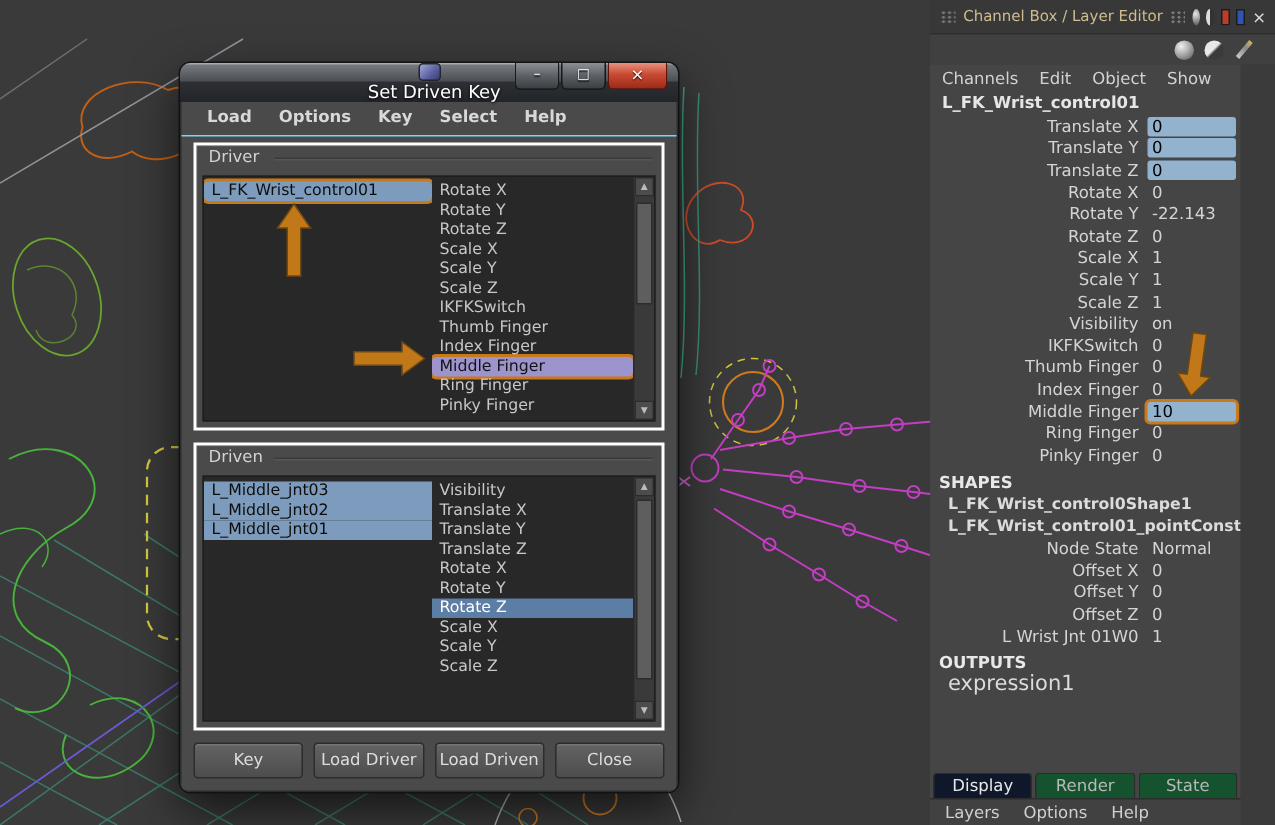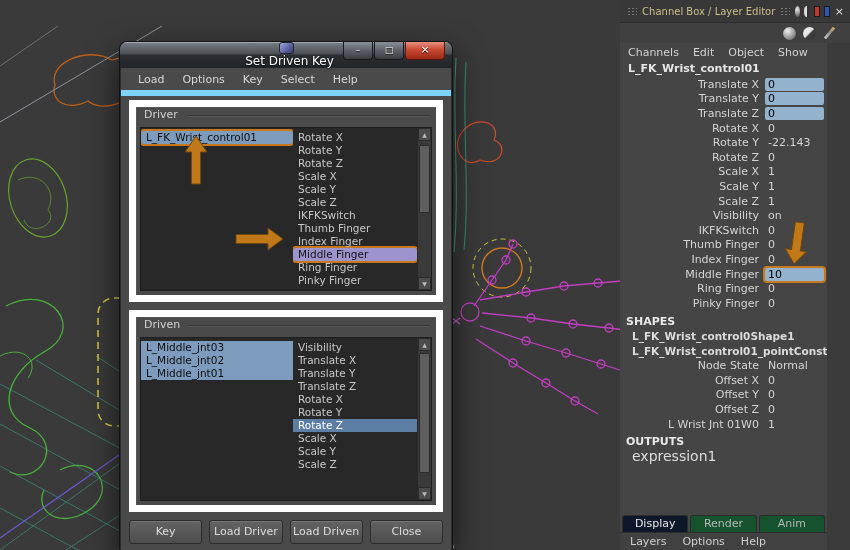--- a/index.html
+++ b/index.html
@@ -15,23 +15,23 @@
        box-shadow:inset 0 1px 0 rgba(255,255,255,.35);flex-direction:column;}
   .sdk-title-icon{width:13px;height:13px;border-radius:3px;margin-right:7px;
        background:linear-gradient(135deg,#9fa8d8,#5a5f9e 60%,#3a3e70);border:1px solid #23242c;}
   .sdk-title-text{color:#fff;font-size:12px;text-shadow:0 1px 2px #000;}
   .win-btns{position:absolute;right:7px;top:0;display:flex;}
   .wbtn{width:28px;height:17px;margin-left:1px;border:1px solid #17191b;border-top:none;
        border-radius:0 0 4px 4px;color:#fff;font-size:9px;line-height:16px;text-align:center;
        background:linear-gradient(#8b9097,#5c6167 50%,#3a3e43);text-shadow:0 1px 1px #000;cursor:default;}
   .wbtn.close{width:38px;background:linear-gradient(#e89180,#c94a33 45%,#9c2a18);border-color:#5d150b;font-size:11px;}
   .sdk-body{padding:0 0 8px 0;border:1px solid #2a2c2e;border-top:none;background:#4a4a4a;}
-  .sdk-menu{display:flex;height:22px;align-items:flex-end;padding-left:8px;border-bottom:6px solid #7dd3fc;}
+  .sdk-menu{display:flex;height:22px;align-items:flex-start;padding-left:8px;border-bottom:1px solid #7dd3fc;font-weight:bold;}
   .menu-item{color:#d8d8d8;font-size:11px;padding:0 9px;height:20px;line-height:20px;}
-  .sdk-frame{margin:4px 8px 0 8px;border:7px solid #ffffff;box-shadow:inset 1px 1px 0 rgba(255,255,255,.06);}
+  .sdk-frame{margin:4px 8px 0 8px;border:2px solid #ffffff;box-shadow:inset 1px 1px 0 rgba(255,255,255,.06);}
   .frame-label{height:16px;line-height:16px;padding-left:8px;color:#d2d2d2;font-size:11px;position:relative;}
   .frame-label::after{content:"";position:absolute;left:52px;right:6px;top:8px;height:1px;background:#3a3a3a;box-shadow:0 1px 0 #565656;}
   .listwrap{margin:4px;height:162px;background:#282828;border:1px solid #1e1e1e;display:flex;overflow:hidden;}
   .pane{padding-top:3px;overflow:hidden;}
   .pane-nodes{width:152px;}
   .pane-attrs{flex:1;}
   .li{height:13px;line-height:13px;font-size:10.5px;color:#c8c8c8;padding-left:5px;white-space:nowrap;}
   .pane-nodes .li.sel{background:#7d9cbd;color:#0d0d0d;}
   .pane-nodes .li.annotated{box-shadow:0 0 0 2px #c8791b;border-radius:3px;}
   .pane-attrs .li.sel{background:#5c7da4;color:#fff;}
@@ -385,21 +385,21 @@
         <div>
 
         <span class="output-name">expression1</span>
           </div>
 
         <div class="cb-bottom">
           <div class="cb-tabs">
 
           <div class="cb-tab active">Display</div>
               <div class="cb-tab">Render</div>
-              <div class="cb-tab">Anim</div>
+              <div class="cb-tab">State</div>
             </div>
           <div class="cb-bmenus">
 
           <span class="cb-bmenu-item">Layers</span>
               <span class="cb-bmenu-item">Options</span>
               <span class="cb-bmenu-item">Help</span>
             </div>
         </div>
       </div>
       <div class="cb-side">

